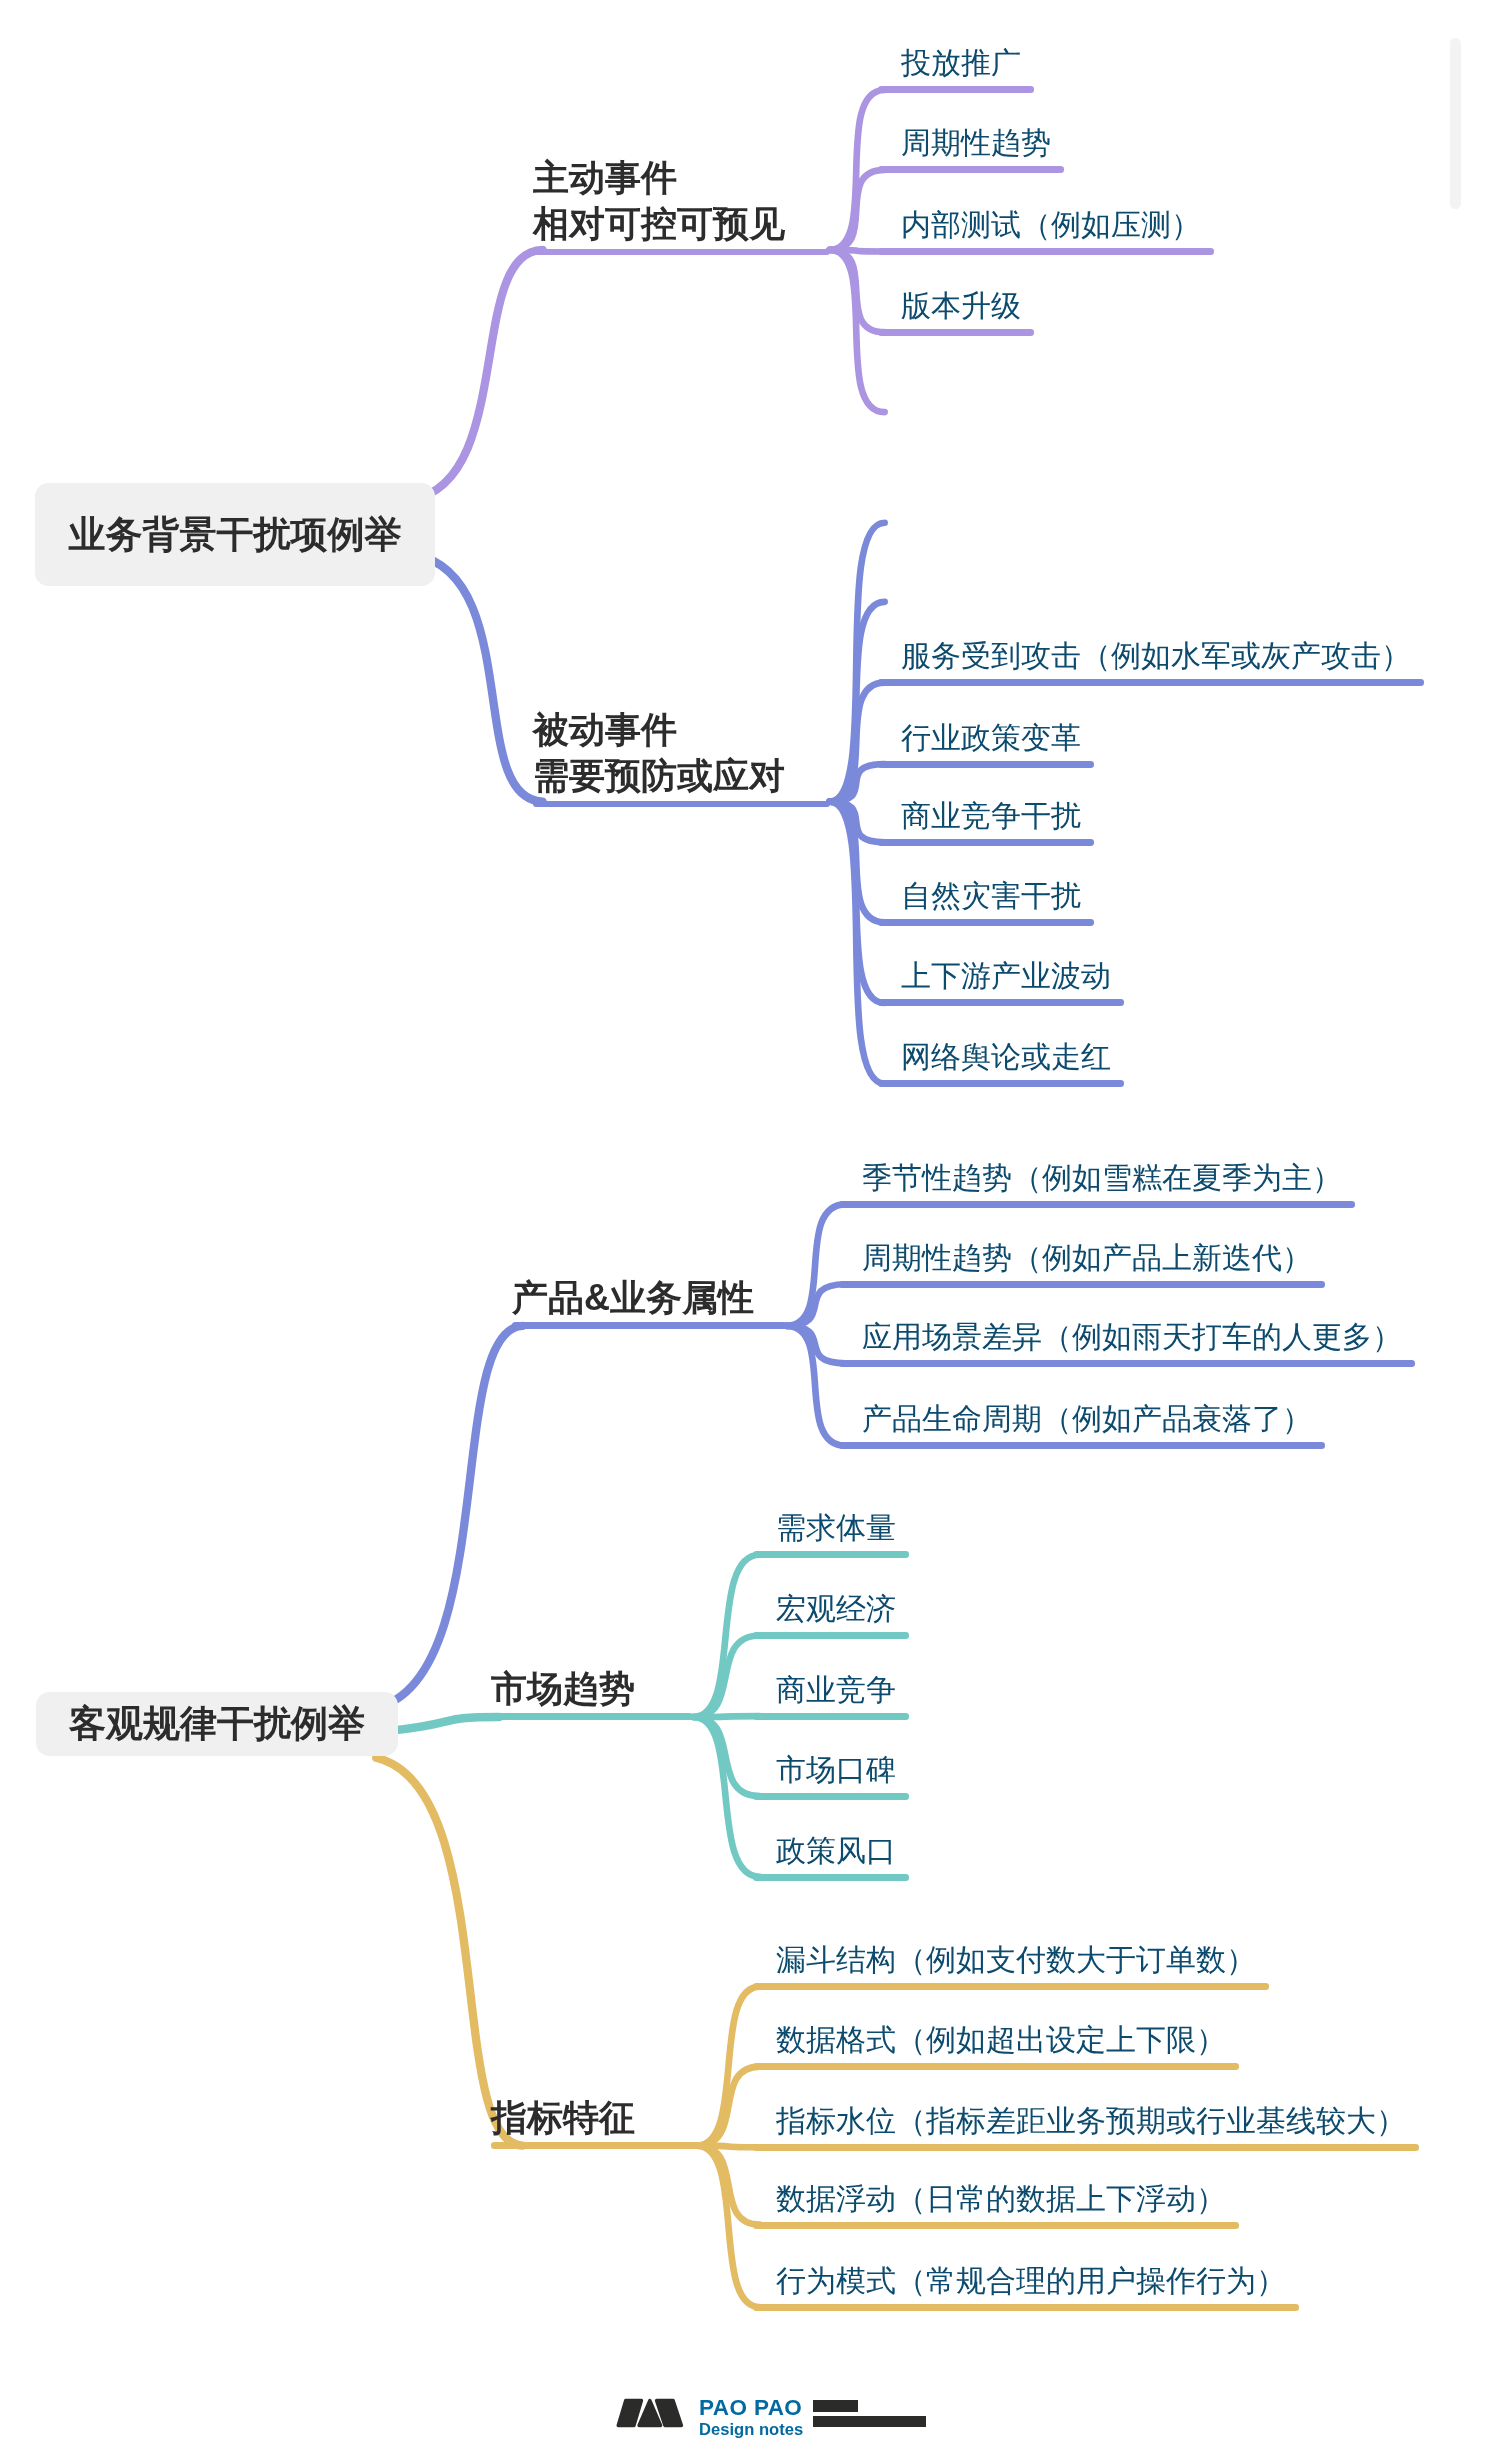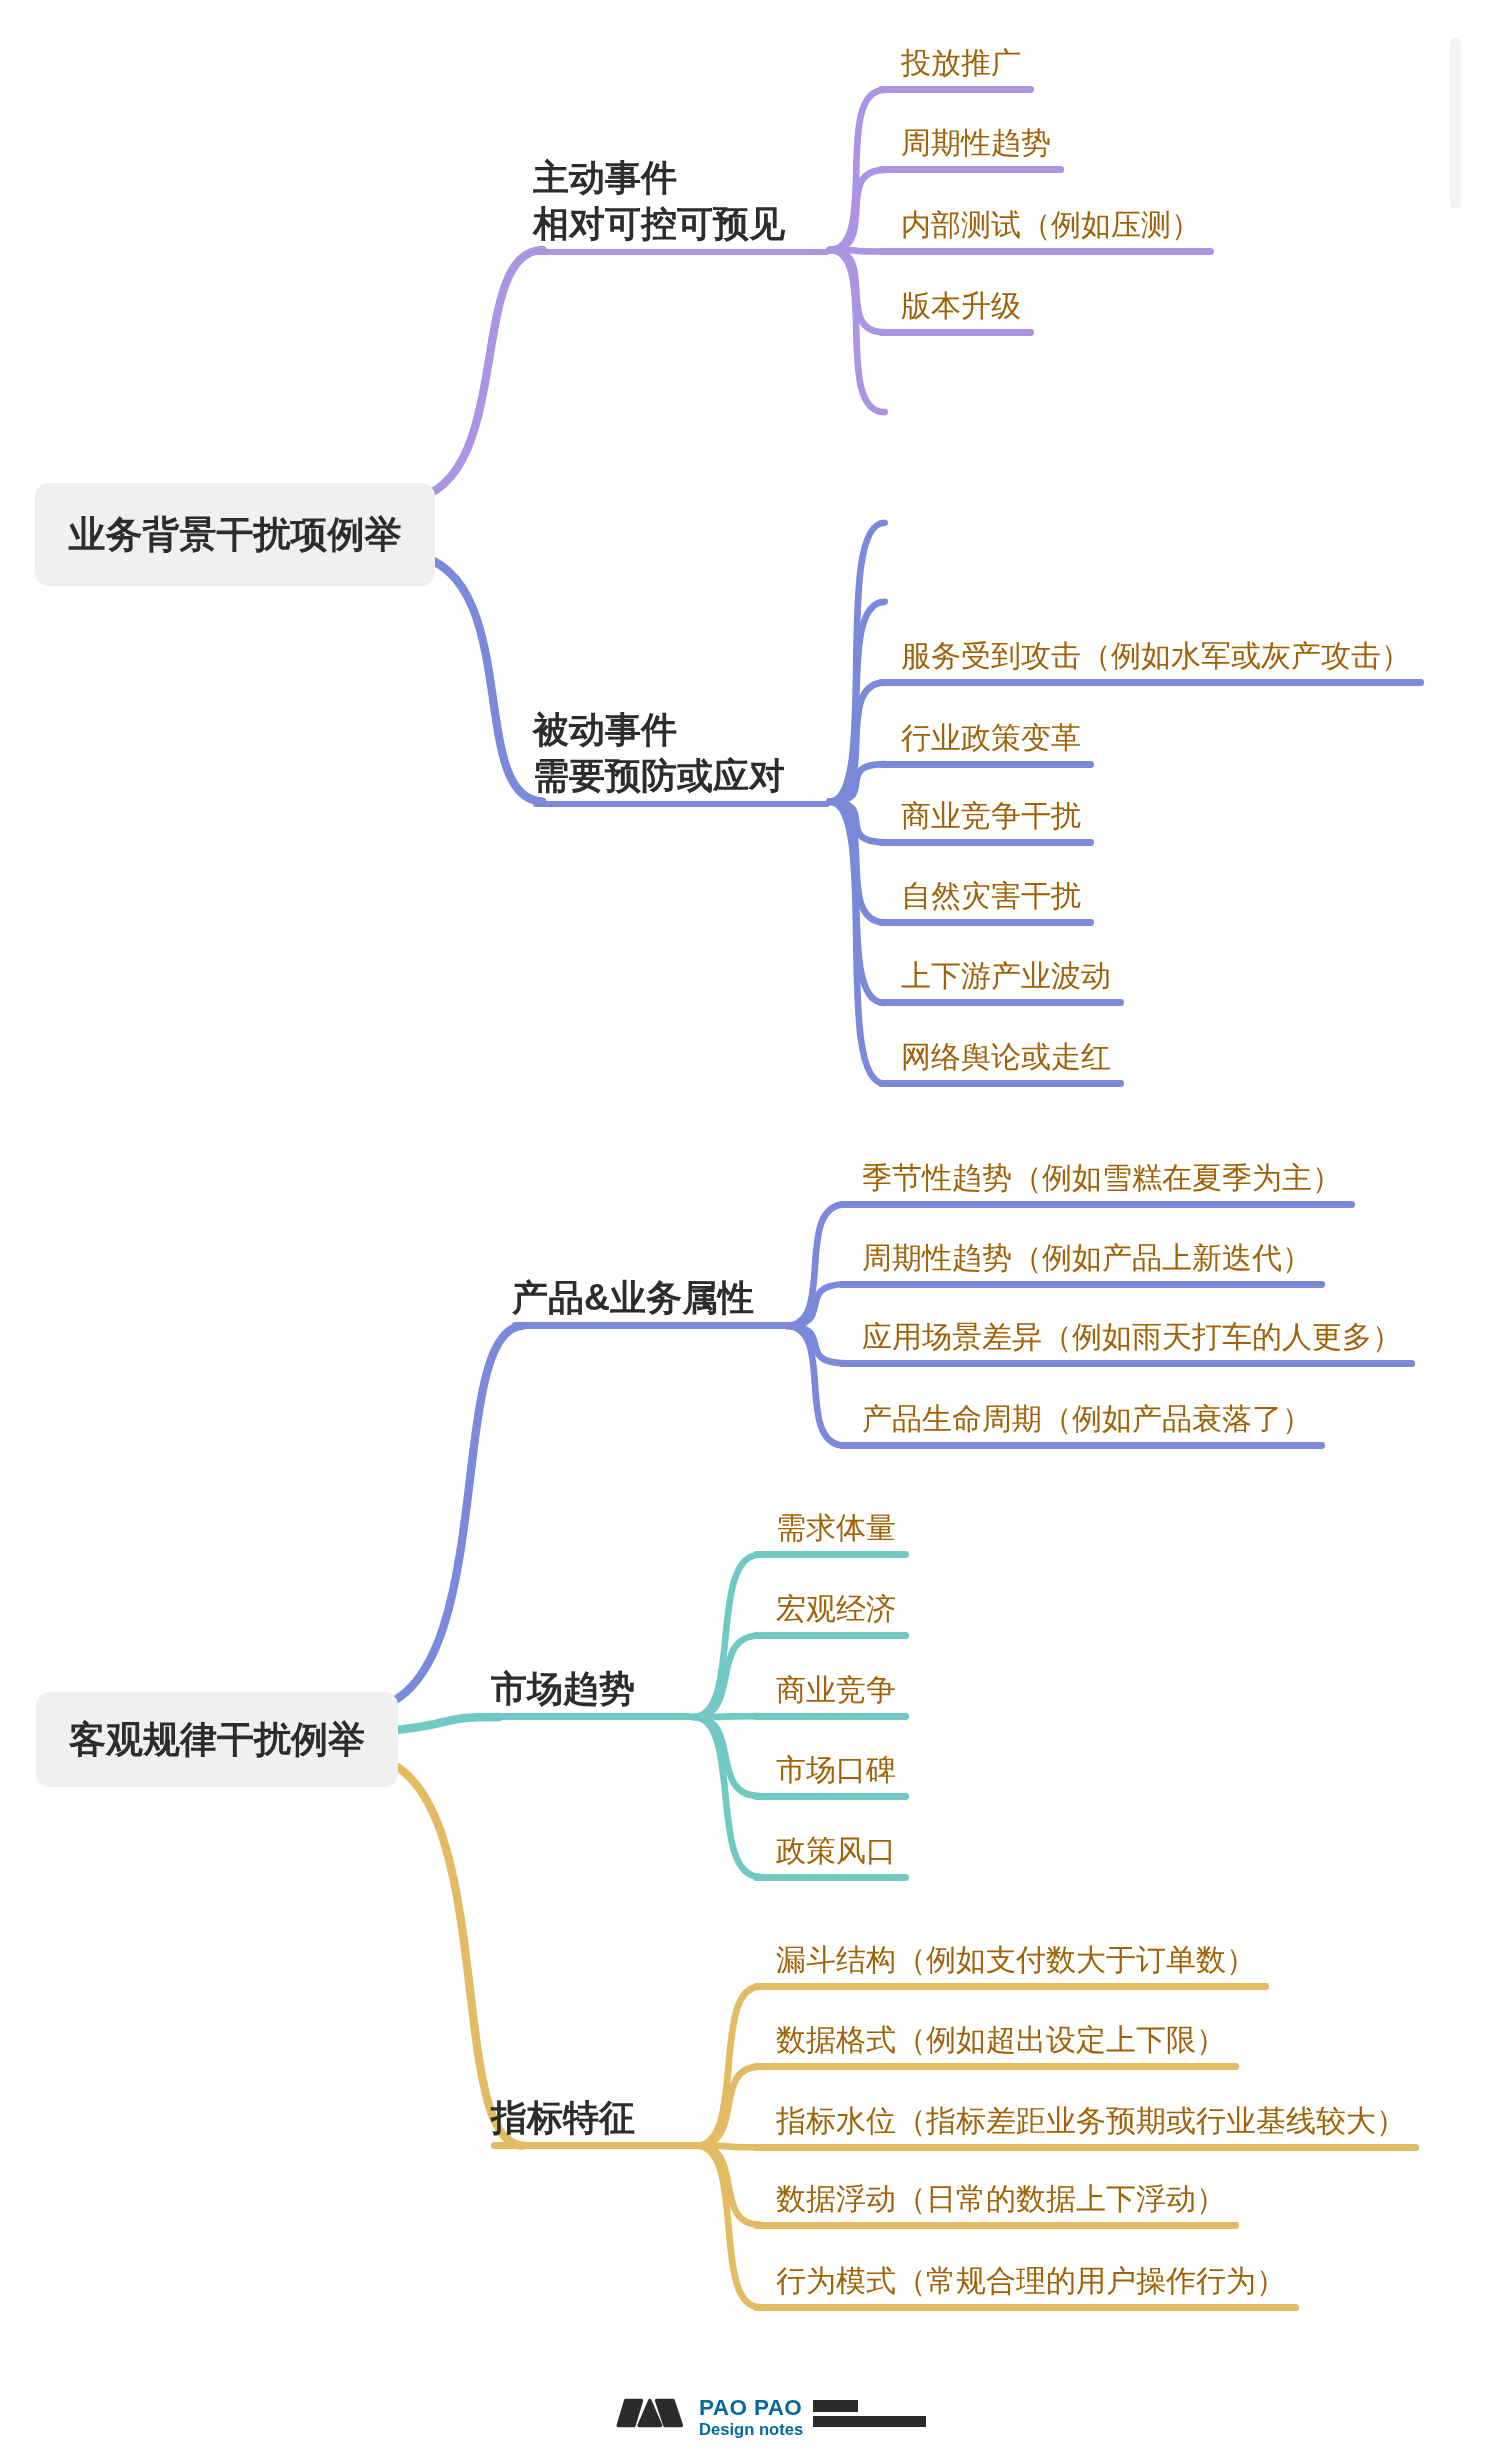--- a/index.html
+++ b/index.html
@@ -12,21 +12,21 @@
   .w-root{stroke-width:10;}
   .w-fan{stroke-width:8;}
   .st-p{stroke:#ab95e2;} .st-b{stroke:#7b89da;} .st-t{stroke:#72c9c4;} .st-g{stroke:#e2bb62;}
 
   .root{
     position:absolute;background:#f0f0f1;border-radius:13.3px;
     display:flex;align-items:center;justify-content:center;
     font-size:37px;font-weight:600;color:#2c2c2c;white-space:nowrap;
   }
   .node{position:absolute;white-space:nowrap;}
-  .node .txt{font-size:30px;line-height:40px;color:#a16207;padding:0 13.3px 0 23px;margin-bottom:3.3px;}
+  .node .txt{font-size:30px;line-height:40px;color:#0c4a6e;padding:0 13.3px 0 23px;margin-bottom:3.3px;}
   .node .bar{height:6.7px;border-radius:3.3px;}
   .label .txt{font-size:36px;line-height:43px;font-weight:600;color:#2c2c2c;text-align:left;padding:0;}
   .label .txt:last-of-type{margin-bottom:3.3px;}
   .label .bar{width:100%;}
   .bg-p{background:#ab95e2;} .bg-b{background:#7b89da;} .bg-t{background:#72c9c4;} .bg-g{background:#e2bb62;}
 
   .scrollbar{position:absolute;left:1450px;top:38px;width:10.8px;height:171px;border-radius:5.8px;background:#f3f3f3;}
 
   .footer-logo{position:absolute;left:614px;top:2397px;display:flex;align-items:flex-start;gap:10px;color:#0369a1;}
   .logo-mark{flex:0 0 auto;}
@@ -80,21 +80,21 @@
     <path class="w-fan st-g" d="M837 2578 C897 2578, 854 2387, 913 2387"></path>
     <path class="w-fan st-g" d="M837 2578 C897 2578, 854 2483, 913 2483"></path>
     <path class="w-fan st-g" d="M837 2578 C897 2578, 854 2580, 913 2580"></path>
     <path class="w-fan st-g" d="M837 2578 C897 2578, 854 2673, 913 2673"></path>
     <path class="w-fan st-g" d="M837 2578 C897 2578, 854 2772, 913 2772"></path>
   </svg>
 
   <div class="root" style="left:35px;top:483px;width:400px;height:103px;">
     <span>业务背景干扰项例举</span>
   </div>
-  <div class="root" style="left:36px;top:1692px;width:362px;height:95px;">
+  <div class="root" style="left:36px;top:1692px;width:362px;height:64px;">
     <span>客观规律干扰例举</span>
   </div>
 
   <div class="node label" style="left:533px;top:156px;width:297px;">
     <div class="txt">主动事件</div>
     <div class="txt">相对可控可预见</div>
     <div class="bar bg-p"></div>
   </div>
 
   <div class="node label" style="left:533px;top:708px;width:297px;">

